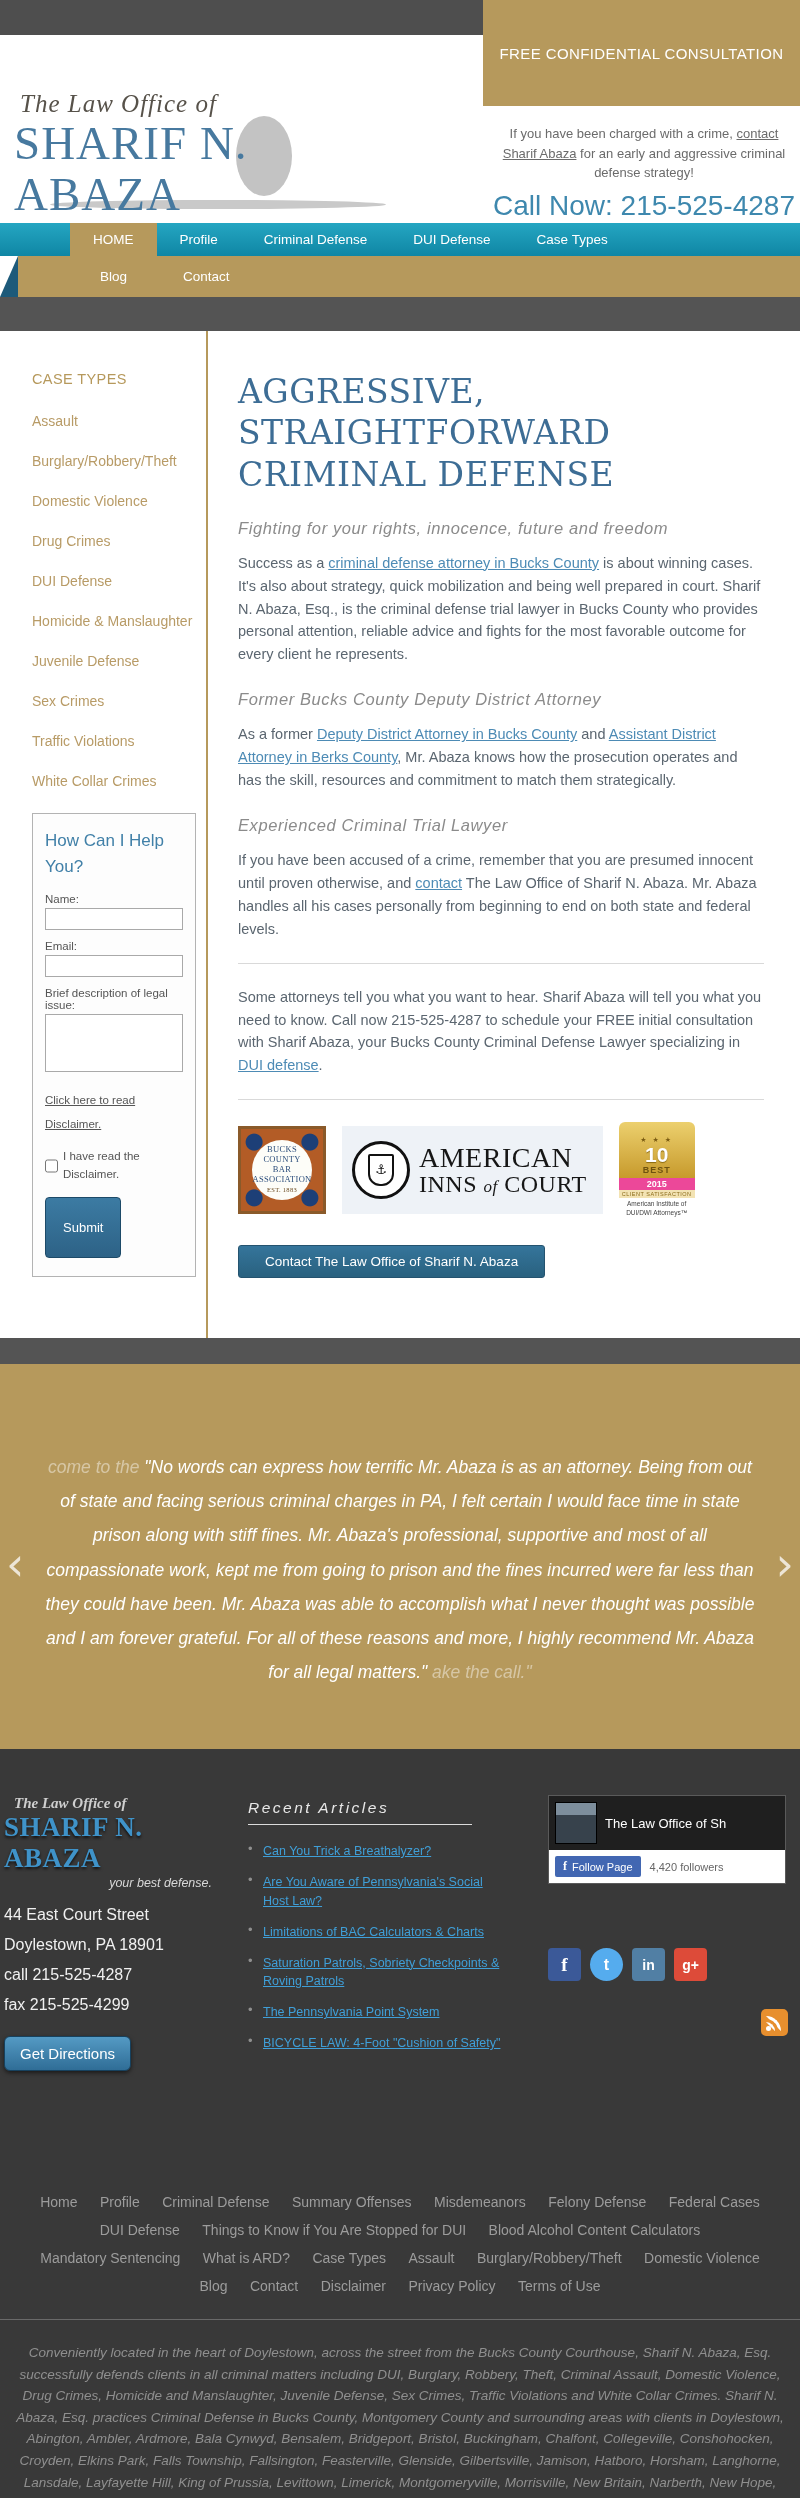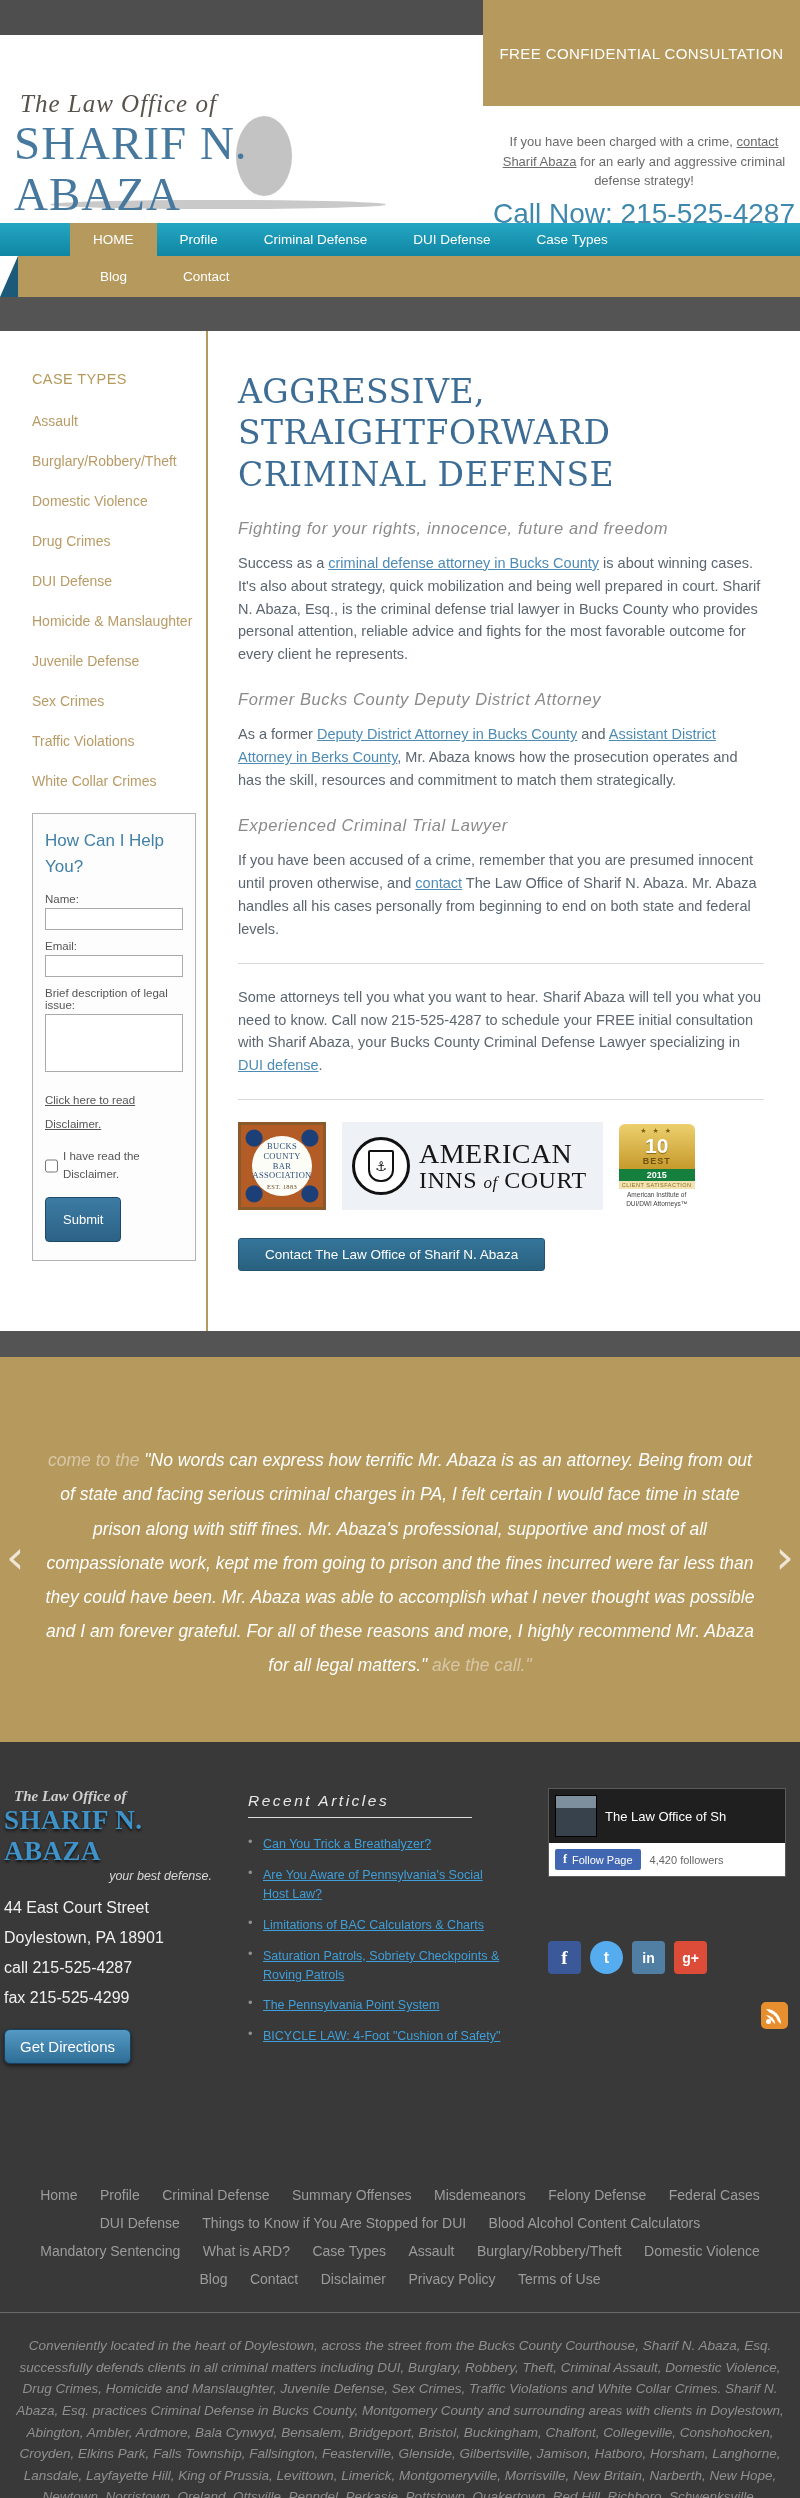--- a/index.html
+++ b/index.html
@@ -11,21 +11,21 @@
   .page-top { position:relative; height:223px; background:#fff; overflow:hidden; }
   .topbar { position:absolute; top:0; left:0; width:800px; height:35px; background:#4e4e4e; }
   .goldbox { position:absolute; top:0; right:0; width:317px; height:106px; background:#b6995c;
              display:flex; align-items:center; justify-content:center; }
   .goldbox span { color:#fff; font-size:15px; letter-spacing:.4px; }
   .logo { position:absolute; left:14px; top:90px; width:400px; }
   .logo-gavel { position:absolute; left:222px; top:26px; width:56px; height:80px; background:#c3c3c3; border-radius:50%; }
   .logo-base { position:absolute; left:36px; top:110px; width:336px; height:9px; background:#c9c9c9; border-radius:50%; }
   .logo-pre { position:relative; font-family:"Liberation Serif",serif; font-style:italic; color:#57524a; font-size:25px; letter-spacing:1px; margin-left:6px; }
   .logo-name { position:relative; font-family:"Liberation Serif",serif; color:#47799f; font-size:47px; letter-spacing:1px; line-height:1.08; }
-  .header-right { position:absolute; top:132px; right:0; width:312px; text-align:center; }
+  .header-right { position:absolute; top:124px; right:0; width:312px; text-align:center; }
   .intro { font-size:13px; color:#6b6b6b; line-height:1.5; padding:0 10px; }
   .intro a { color:#6b6b6b; text-decoration:underline; }
   .callnow { margin-top:7px; font-size:28px; color:#3e88ae; }
   .emergency { margin-top:3px; font-size:15px; color:#b3282d; }
 
   
   .nav1 { height:33px; background:linear-gradient(#25a6c2,#0f86a4); display:flex; padding-left:70px; }
   .nav1 a { color:#fff; font-size:13.5px; line-height:33px; padding:0 23px; }
   .nav1 a.active { background:#b6995c; }
   .nav2 { position:relative; height:41px; background:#fff; }
@@ -42,21 +42,21 @@
   .case-link { display:block; color:#b89b66; font-size:14px; margin-bottom:24px; }
   .helpbox { margin-top:12px; border:1px solid #b3b3b3; background:#fdfdfd; padding:14px 12px 18px; width:164px; }
   .helpbox h3 { color:#4180a8; font-size:17px; font-weight:normal; line-height:1.5; margin:0 0 14px; }
   .helpbox label { font-size:11.5px; color:#555; display:block; margin-bottom:3px; }
   .helpbox input[type="text"] { width:100%; height:22px; border:1px solid #a9a9a9; margin-bottom:10px; background:#fff; }
   .helpbox textarea { width:100%; height:58px; border:1px solid #a9a9a9; margin-bottom:12px; background:#fff; resize:none; }
   .disc-link { font-size:11.5px; color:#555; text-decoration:underline; display:block; line-height:2.1; }
   .chk { margin-top:12px; font-size:11.5px; color:#555; display:flex; gap:5px; line-height:1.5; }
   .chk input { margin:1px 0 0; }
   .submit-btn { margin-top:14px; background:linear-gradient(#3c7ba3,#2d6286); color:#fff; border:1px solid #1d4a68;
-                border-radius:4px; font-size:13px; padding:14px 17px; cursor:pointer; }
+                border-radius:4px; font-size:13px; padding:22px 17px; cursor:pointer; }
 
   .main { flex:1; border-left:2px solid #b6995c; padding:40px 26px 60px 30px; }
   .main h1 { font-family:"DejaVu Serif","Liberation Serif",serif; font-weight:normal; color:#3d6d95;
              font-size:33px; line-height:1.25; letter-spacing:.5px; margin:0 0 24px; max-width:450px; }
   .sub { font-style:italic; color:#8b8b8b; font-size:16.5px; letter-spacing:.6px; margin:24px 0 14px; }
   .main p { font-size:14.5px; color:#5b6670; line-height:1.58; margin:0 0 16px; }
   .main p a { color:#4d8bb5; text-decoration:underline; }
   hr.div { border:none; border-top:1px solid #d9d9d9; margin:22px 0; }
   .promo, .promo a { color:#4a85ad; }
 
@@ -75,25 +75,25 @@
   .b-bar-circle span { display:block; color:#2e4f7c; font-family:"Liberation Serif",serif; font-size:8.5px; line-height:1.15; letter-spacing:.3px; }
   .b-bar-circle span.tiny { font-size:6.5px; color:#6a4a20; margin-top:2px; }
   .b-inns { height:88px; background:#eef2f7; display:flex; align-items:center; gap:9px; padding:0 16px 0 10px; }
   .crest { width:58px; height:58px; flex:none; border:3px solid #111; border-radius:50%; display:flex; align-items:center; justify-content:center; background:#fff; }
   .crest-shield { width:26px; height:32px; border:2px solid #111; border-radius:2px 2px 12px 12px; display:flex; align-items:center; justify-content:center; font-size:13px; color:#111; background:#fff; }
   .inns-text { font-family:"Liberation Serif",serif; color:#161616; line-height:1.0; }
   .inns-l1 { font-size:28px; letter-spacing:.5px; }
   .inns-l2 { font-size:24px; letter-spacing:.5px; }
   .inns-of { font-style:italic; font-size:17px; }
   .b-best { width:76px; flex:none; text-align:center; }
-  .b-best-top { background:linear-gradient(#ecd06e,#c79a2c); border-radius:6px 6px 0 0; padding:3px 0 3px; }
+  .b-best-top { background:linear-gradient(#ecd06e,#c79a2c); border-radius:6px 6px 0 0; padding:14px 0 3px; }
   .b-best-stars { font-size:7px; color:#7a5b12; letter-spacing:2px; }
   .b-best-num { font-size:21px; font-weight:bold; color:#fff; text-shadow:0 1px 1px #8a6a10; line-height:1; }
   .b-best-word { font-size:9px; font-weight:bold; color:#6e5210; letter-spacing:1px; }
-  .b-best-year { background:#15803d; color:#fff; font-size:9px; font-weight:bold; padding:1px 0; }
+  .b-best-year { background:#ec4899; color:#fff; font-size:9px; font-weight:bold; padding:1px 0; }
   .b-best-ribbon { background:#f3e3b3; color:#8a6a1a; font-size:5.5px; letter-spacing:.5px; padding:1px 0; }
   .b-best-sub { font-size:6.5px; color:#444; line-height:1.3; padding-top:2px; }
 
   .contact-btn { display:inline-block; background:linear-gradient(#35759b,#29617f); color:#fff; font-size:13.5px;
                  padding:8px 26px; border-radius:3px; border:1px solid #24536f; }
 
   
   .strip { height:26px; background:#545454; }
   .testimonial { position:relative; background:#b6995c; padding:86px 40px 60px; text-align:center; min-height:350px; }
   .t-text { color:#fff; font-size:17.5px; font-style:italic; line-height:1.95; max-width:748px; margin:0 auto; }

